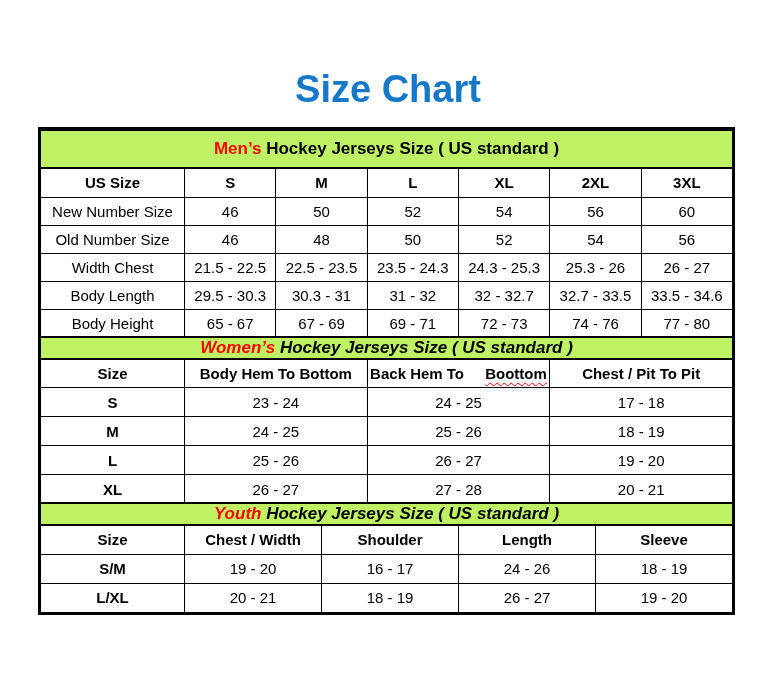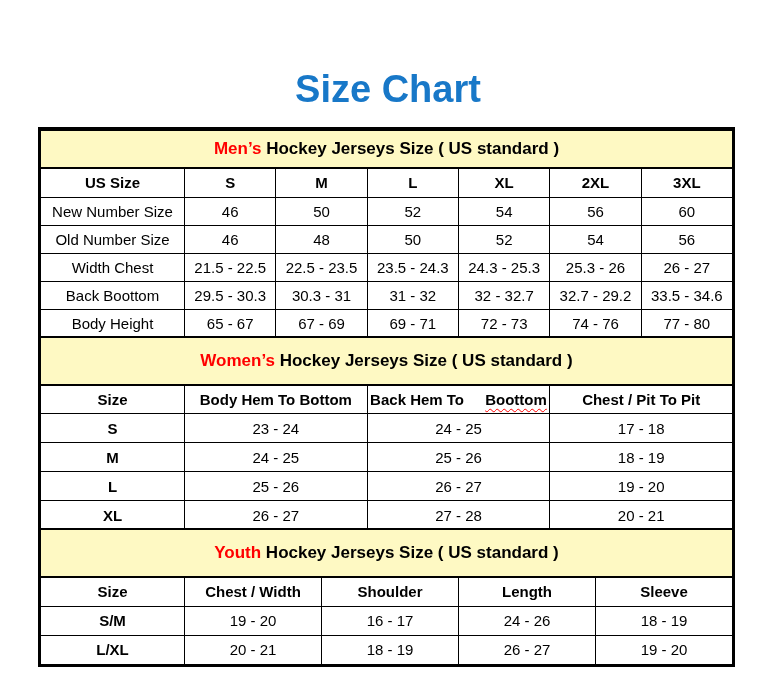--- a/index.html
+++ b/index.html
@@ -34,30 +34,30 @@
     border: 1.5px solid #000;
     text-align: center;
     vertical-align: middle;
     font-size: 15px;
     height: 28px;
     overflow: hidden;
     white-space: nowrap;
   }
   th { font-weight: 700; height: 29px; text-align: center; }
   td.band {
-    background: #fef9c3;
+    background: #bef264;
     height: 38px;
     font-size: 17px;
     font-weight: 700;
     border-top: 2px solid #000;
     border-bottom: 2px solid #000;
   }
   td.band .hl { color: #FF0000; }
   .women td, .youth td { height: 29px; }
-  .women td.band, .youth td.band { height: 48px; }
+  .women td.band, .youth td.band { height: 22px; font-style: italic; }
   .women td.rowlabel, .youth td.rowlabel { font-weight: 700; }
   .squiggle {
     text-decoration-line: underline;
     text-decoration-style: wavy;
     text-decoration-color: #FF0000;
     text-decoration-thickness: 1px;
     text-underline-offset: 3px;
     margin-left: 17px;
   }
 </style>
@@ -112,26 +112,26 @@
       <tr>
         <td class="rowlabel">Width Chest</td>
         <td>21.5 - 22.5</td>
         <td>22.5 - 23.5</td>
         <td>23.5 - 24.3</td>
         <td>24.3 - 25.3</td>
         <td>25.3 - 26</td>
         <td>26 - 27</td>
       </tr>
       <tr>
-        <td class="rowlabel">Back Boottom</td>
+        <td class="rowlabel">Body Length</td>
         <td>29.5 - 30.3</td>
         <td>30.3 - 31</td>
         <td>31 - 32</td>
         <td>32 - 32.7</td>
-        <td>32.7 - 29.2</td>
+        <td>32.7 - 33.5</td>
         <td>33.5 - 34.6</td>
       </tr>
       <tr>
         <td class="rowlabel">Body Height</td>
         <td>65 - 67</td>
         <td>67 - 69</td>
         <td>69 - 71</td>
         <td>72 - 73</td>
         <td>74 - 76</td>
         <td>77 - 80</td>

